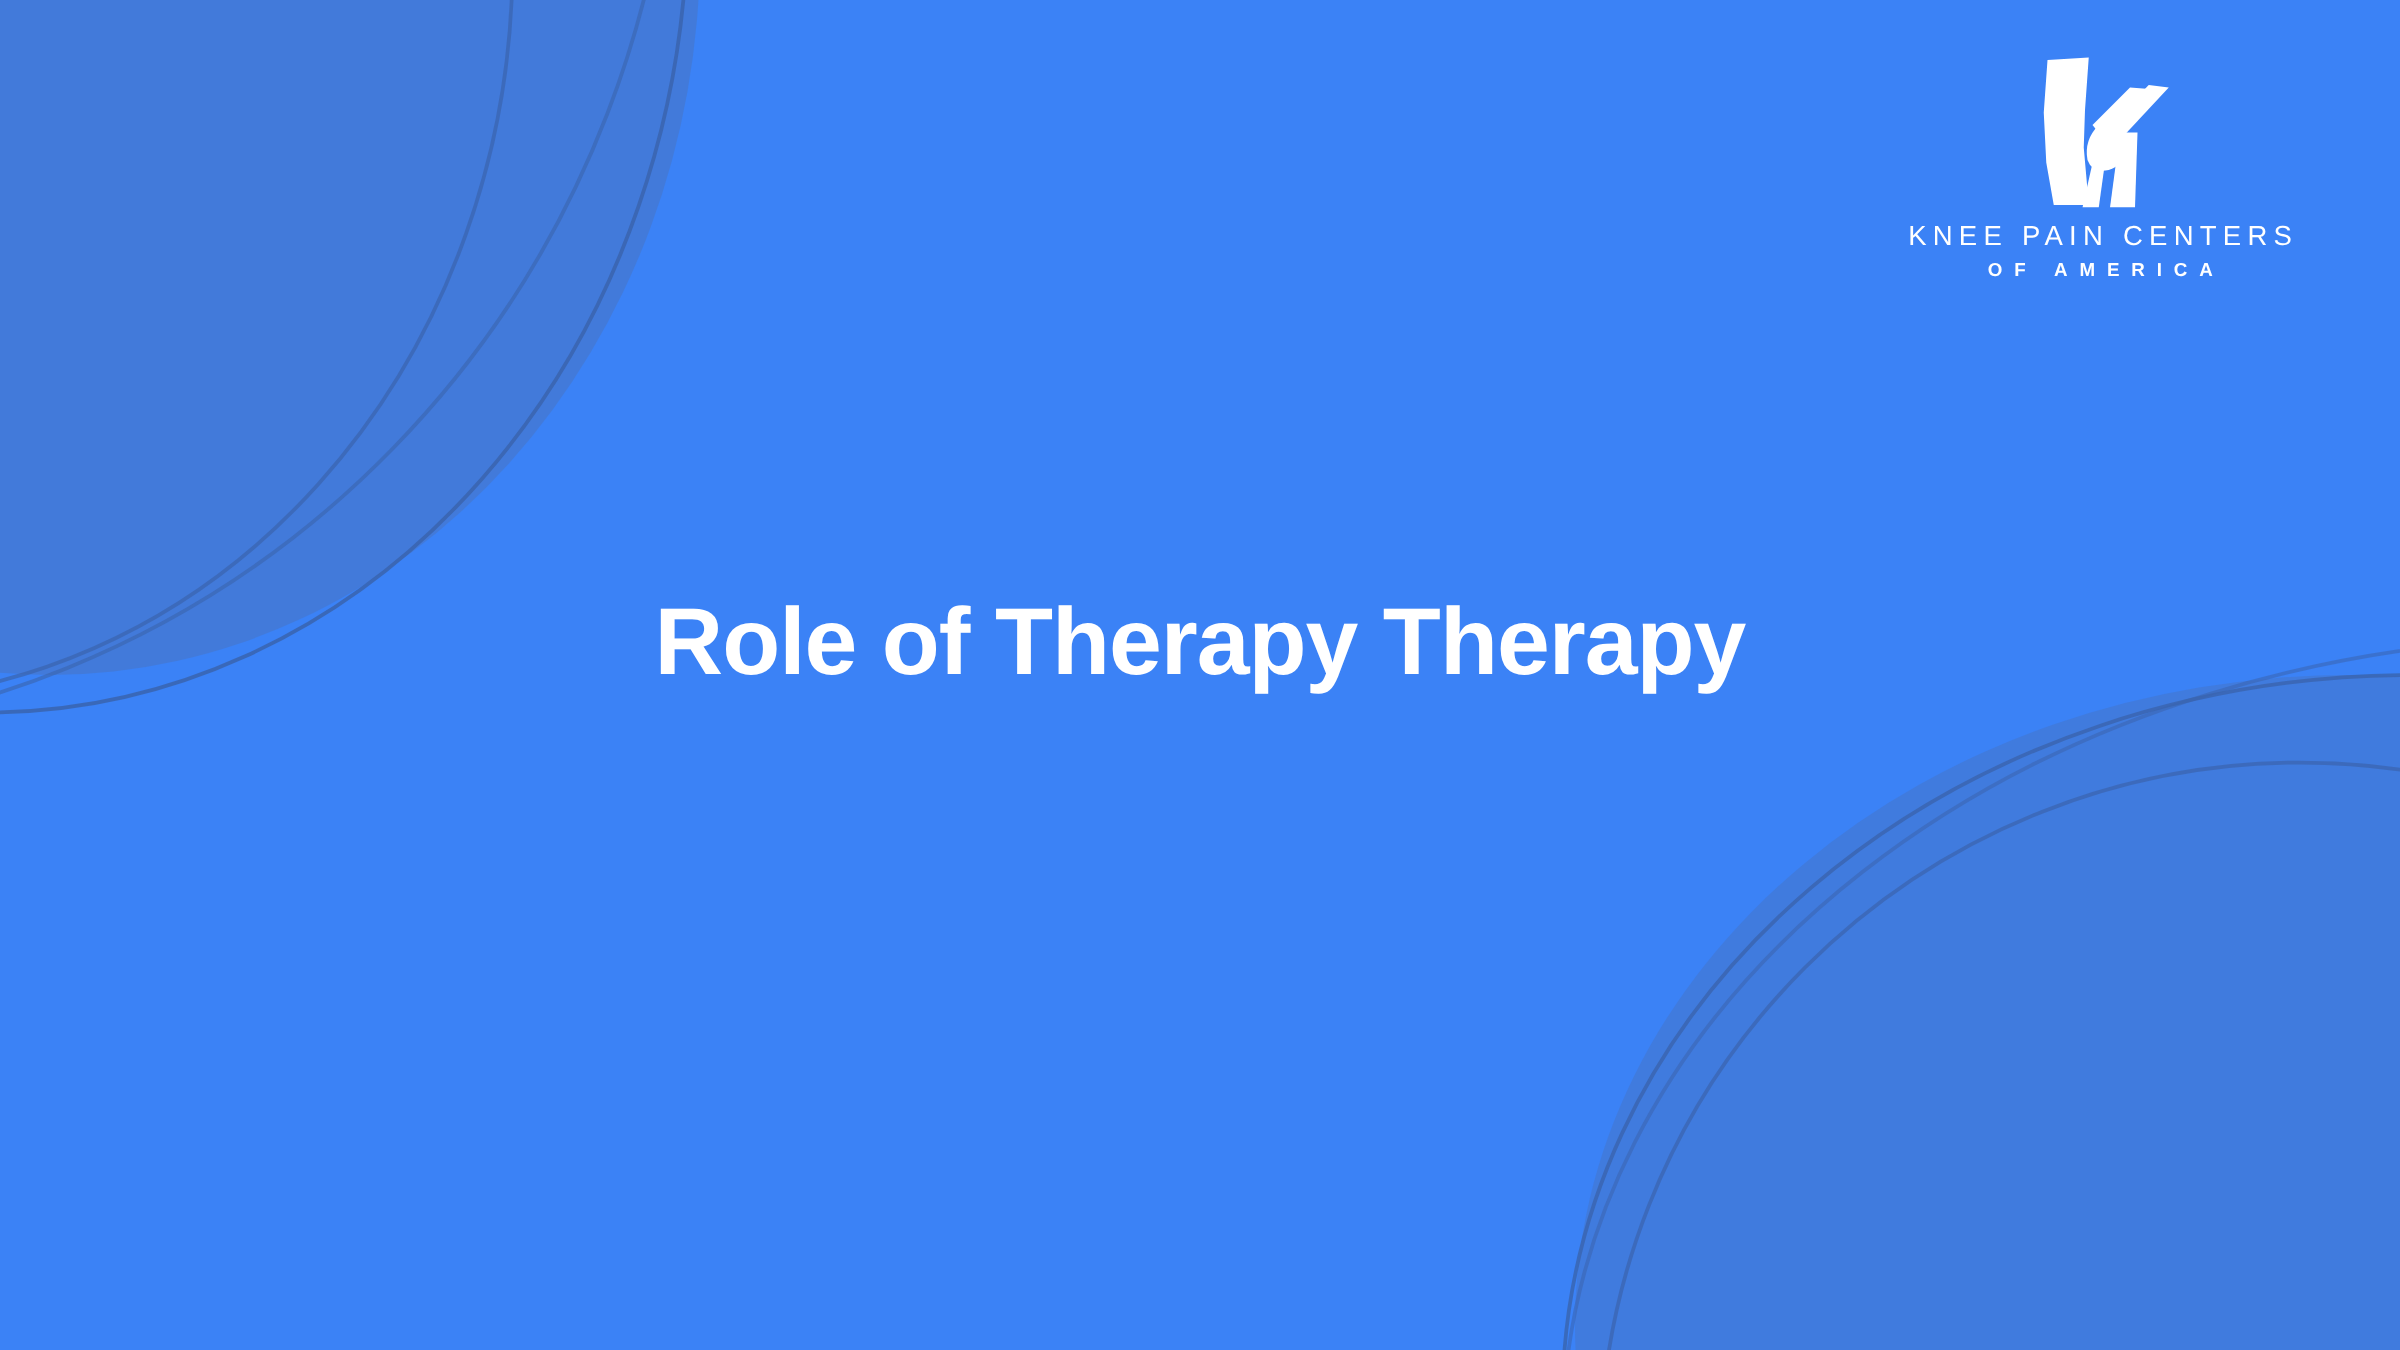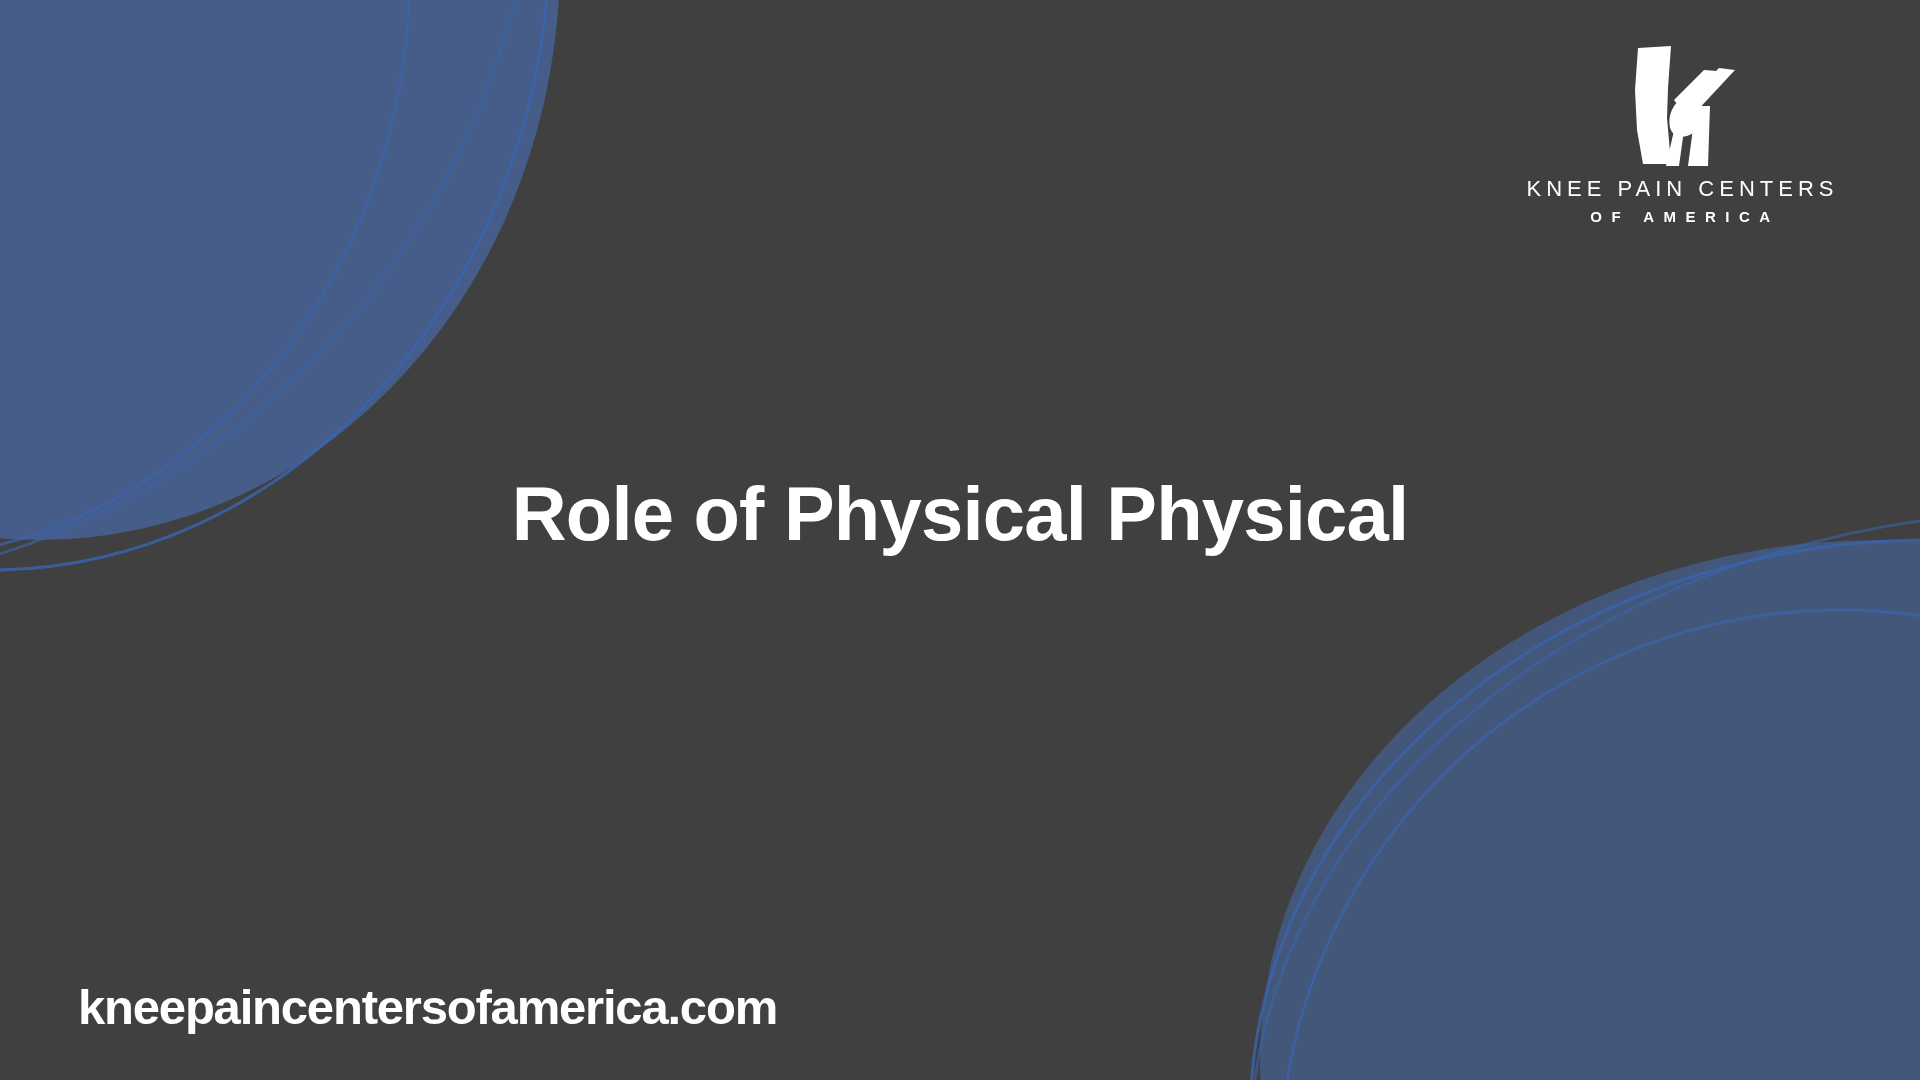--- a/index.html
+++ b/index.html
@@ -9,21 +9,21 @@
     height:1080px;
     overflow:hidden;
     background:#4470be;
     font-family:"Liberation Sans", sans-serif;
   }
 
   #slide {
     position:relative;
     width:1920px;
     height:1080px;
-    background:#404040;
+    background:#3b82f6;
     overflow:hidden;
   }
 
   
   #bg-decor {
     position:absolute;
     inset:0;
     width:1920px;
     height:1080px;
     pointer-events:none;
@@ -153,20 +153,17 @@
 
       <path fill="#ffffff" d="M51 82 L60 86 L55 122 L42 122 Z"></path>
     </svg>
 
     <div id="logo-wordmark-primary">KNEE PAIN CENTERS</div>
 
     <div id="logo-wordmark-secondary">OF AMERICA</div>
   </div>
 
   <div id="headline-block">
-    <h1 id="slide-title">Role of Physical Physical</h1>
+    <h1 id="slide-title">Role of Therapy Therapy</h1>
   </div>
 
-  <div id="footer-bar">
-    <div id="website-url">kneepaincentersofamerica.com</div>
-  </div>
 
 </div>
 
 </body></html>

